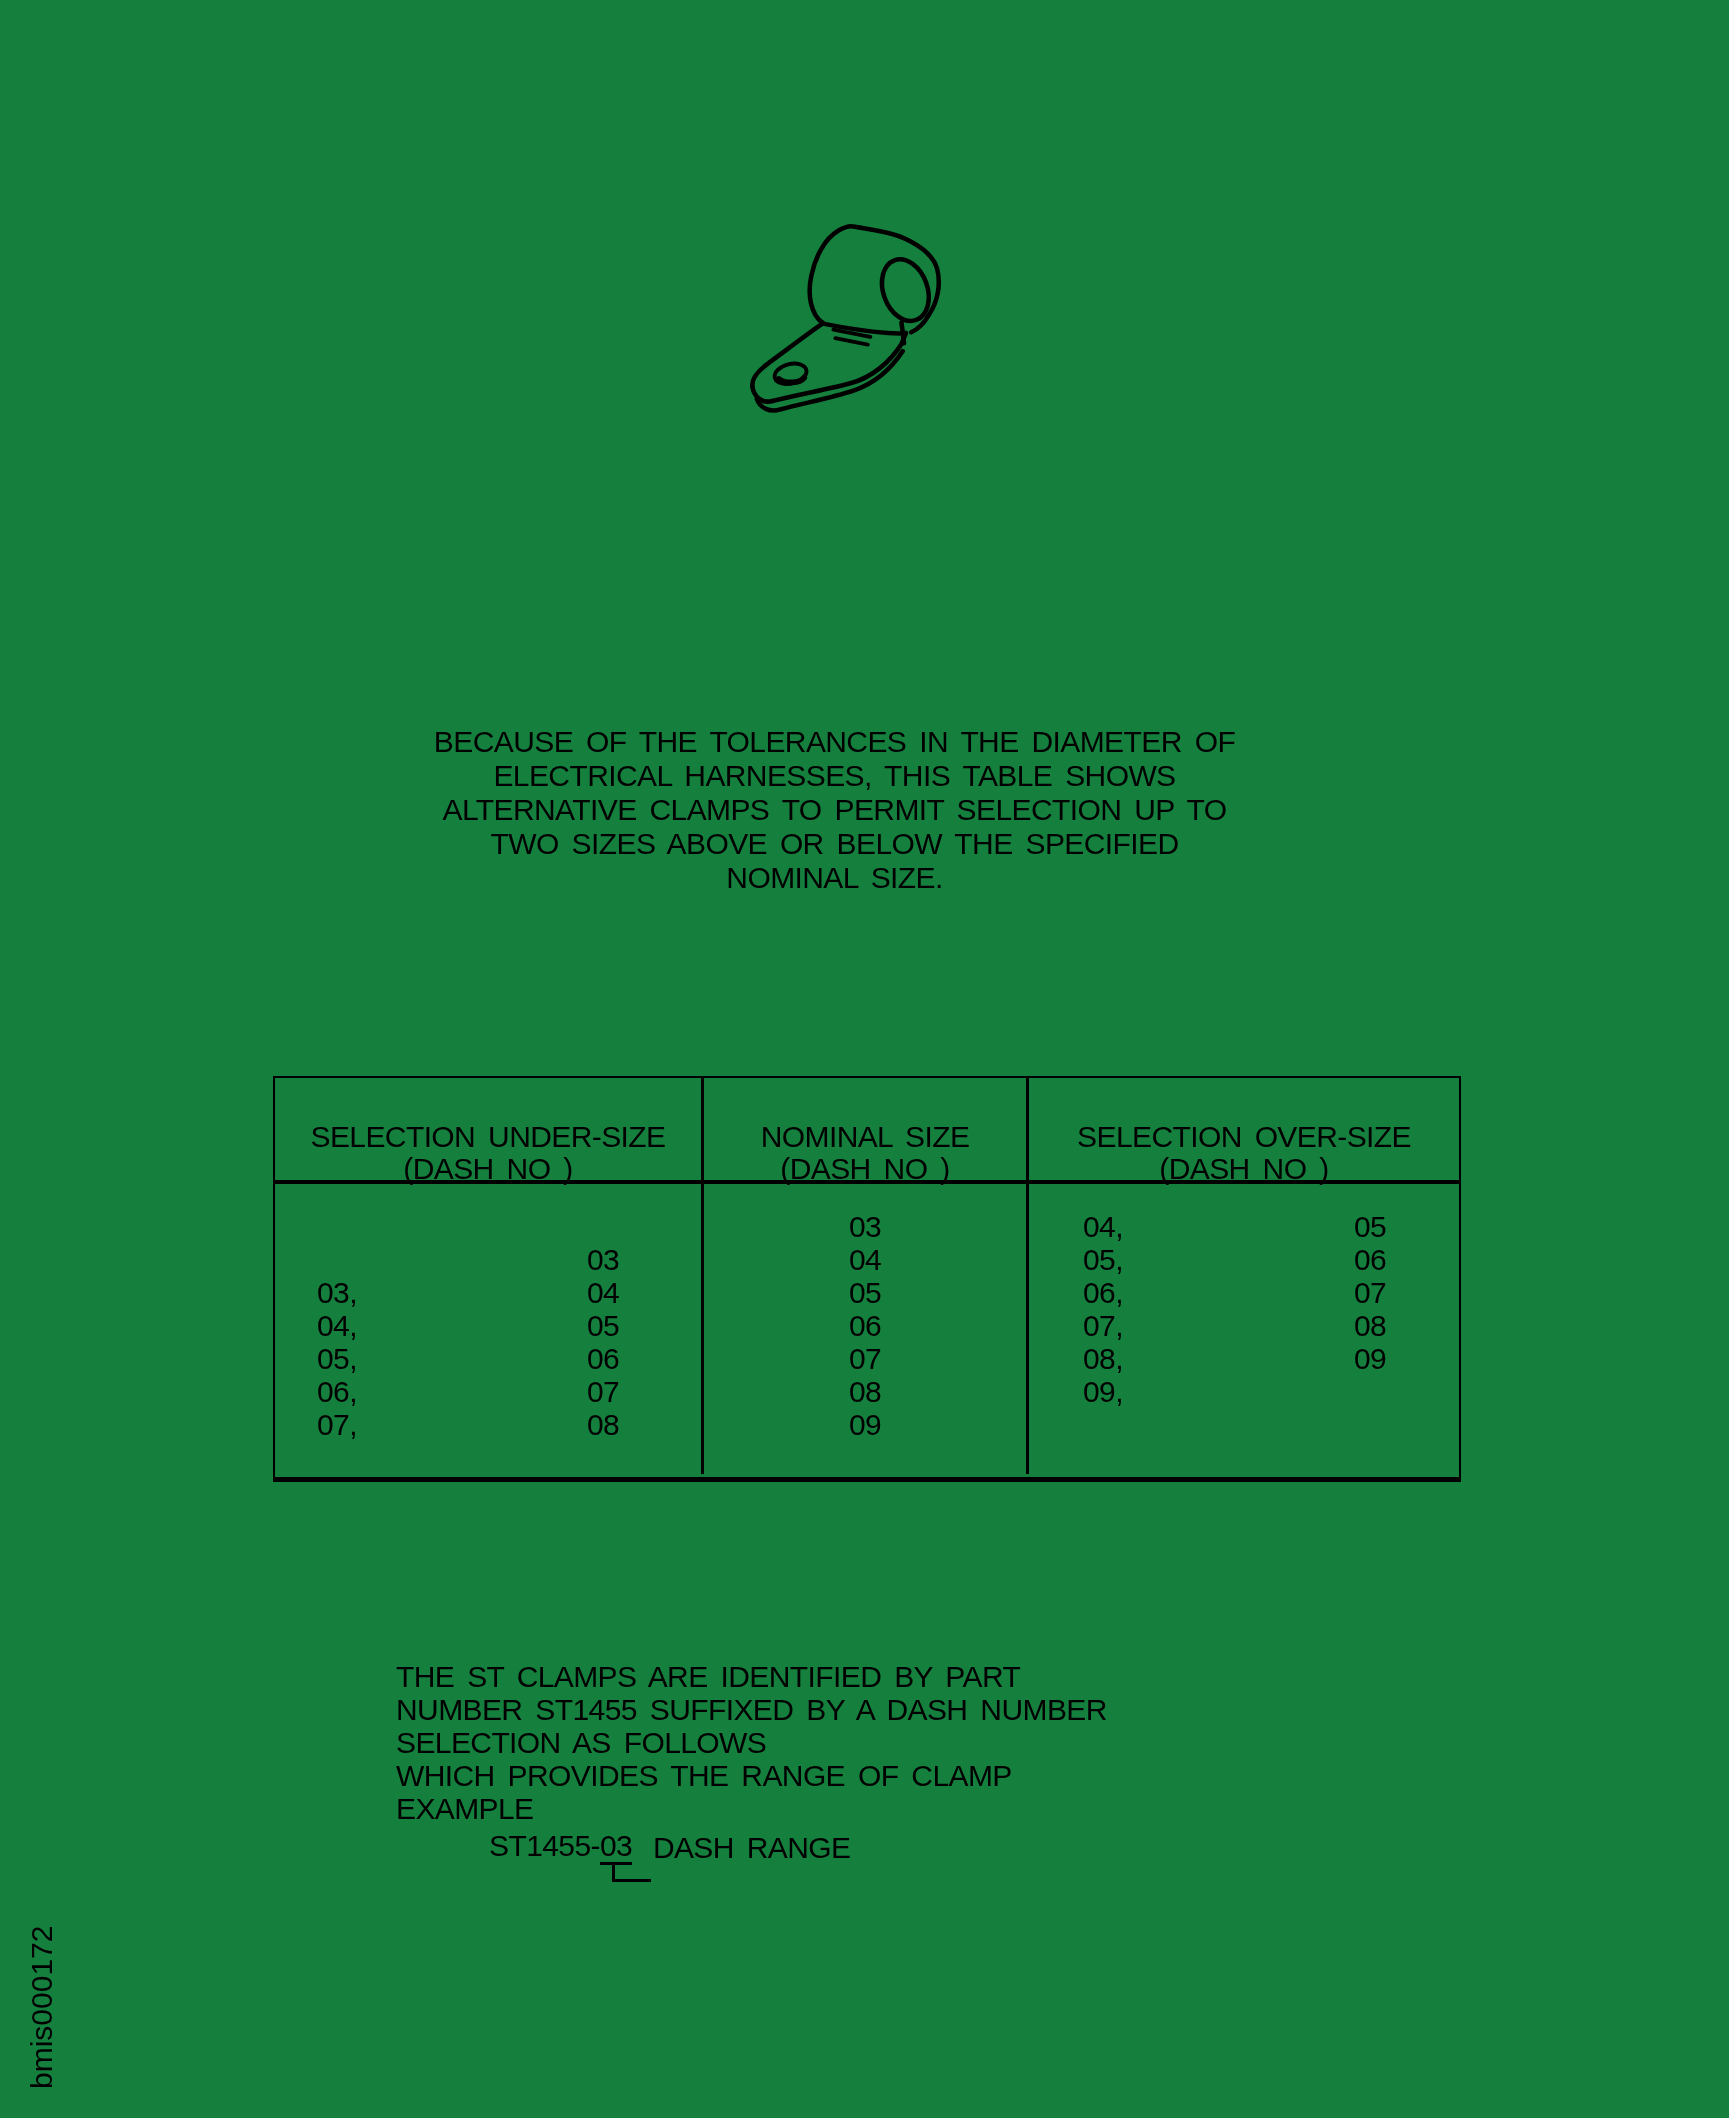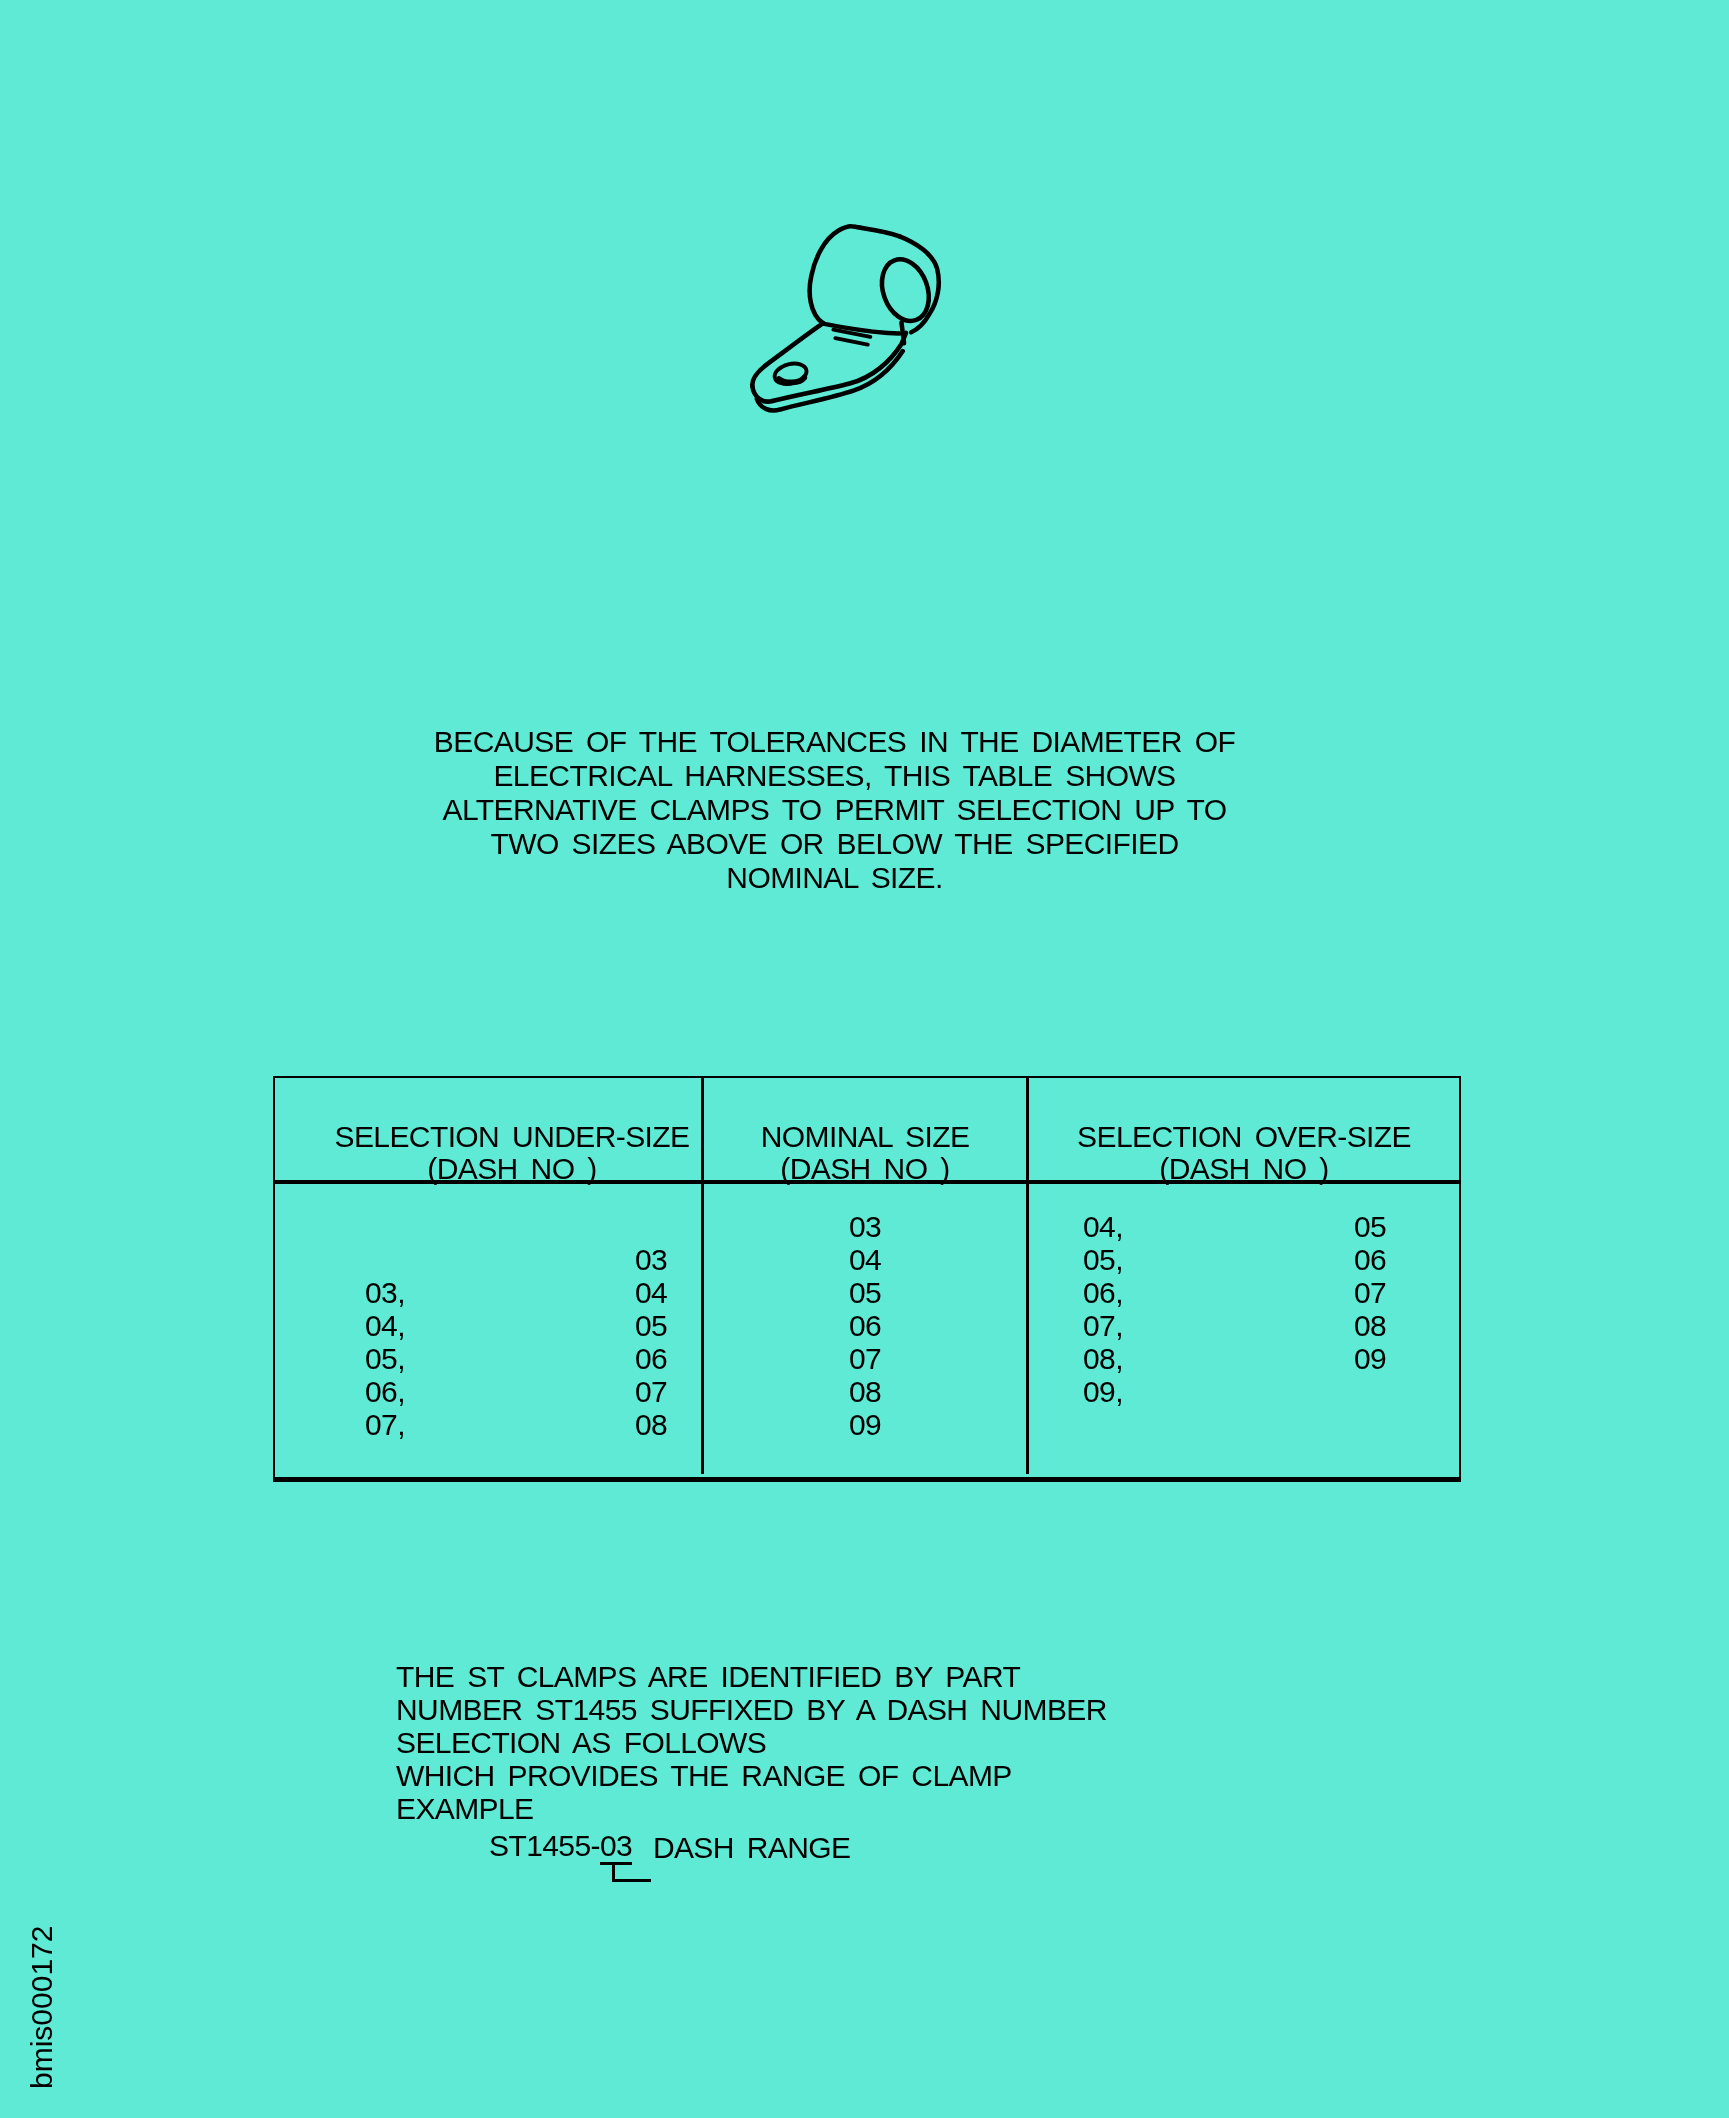--- a/index.html
+++ b/index.html
@@ -1,19 +1,19 @@
 <!DOCTYPE html>
 <html style="font-size:10.4px"><head>
 <meta charset="utf-8">
 <style>
   html,body{margin:0;padding:0;background:#e8e8e8;}
   .page{
     position:relative;
     width:1729px;height:2119px;
-    background:#5eead4;
+    background:#15803d;
     font-family:"Liberation Sans", sans-serif;
     color:#000;
     overflow:hidden;
   }
   .txt{
     letter-spacing:-0.6px;
     word-spacing:5.2px;
     white-space:nowrap;
   }
   
@@ -28,21 +28,21 @@
   
   .tbl{
     position:absolute;left:273px;top:1076px;width:1188px;height:406px;
     border:2.6px solid #000;border-bottom-width:5.2px;
     box-sizing:border-box;
     font-size:30px;
   }
   .thead{display:flex;height:106px;border-bottom:4.5px solid #000;box-sizing:border-box;}
   .tbody{display:flex;height:290px;}
   .colbox{box-sizing:border-box;height:100%;}
-  .c1{width:429px;border-right:3.2px solid #000;padding-left:48px;}
+  .c1{width:429px;border-right:3.2px solid #000;}
   .c2{width:325px;border-right:3.2px solid #000;}
   .c3{flex:1;}
   .th{padding-top:43px;text-align:center;line-height:32px;}
   .bcol{padding-top:26px;}
   .brow{position:relative;height:33px;line-height:33px;}
   .brow .s1,.brow .s2{position:absolute;top:0;}
   .c1 .s1{left:42px;} .c1 .s2{left:312px;}
   .c3 .s1{left:54px;} .c3 .s2{left:325px;}
   .c2 .brow{text-align:center;}
 

